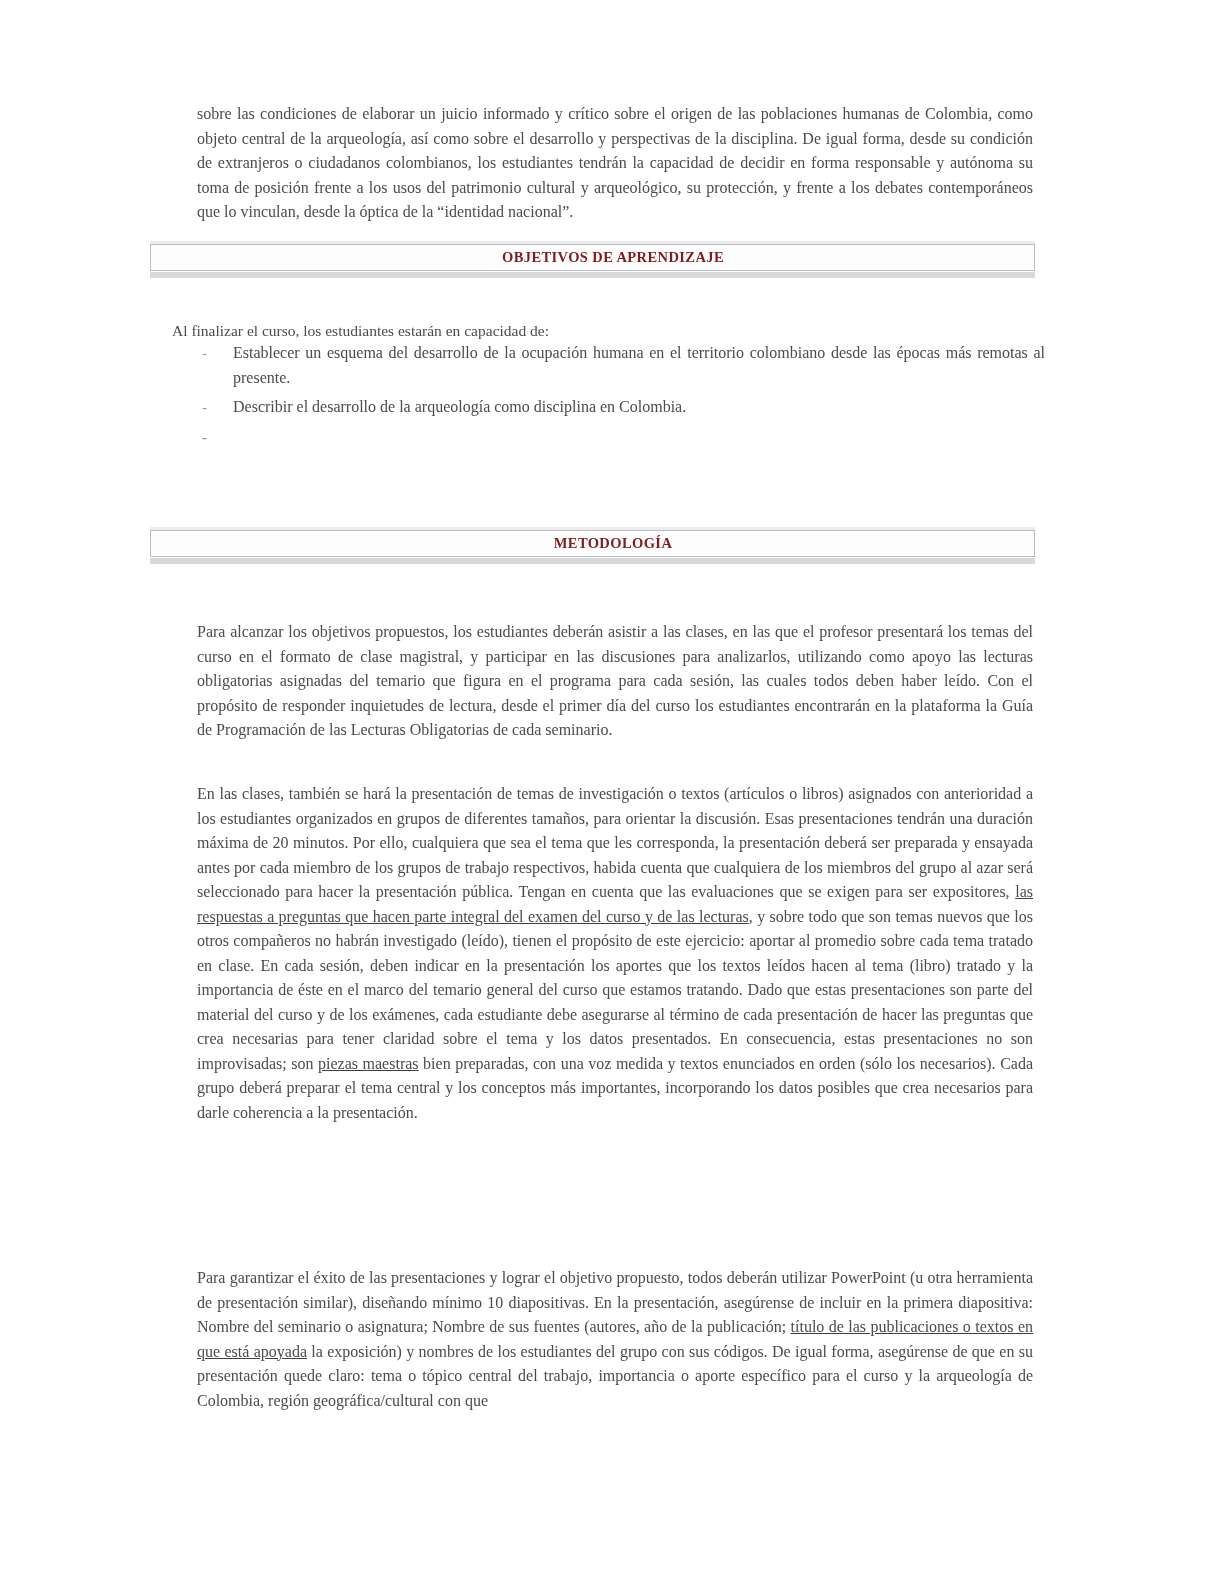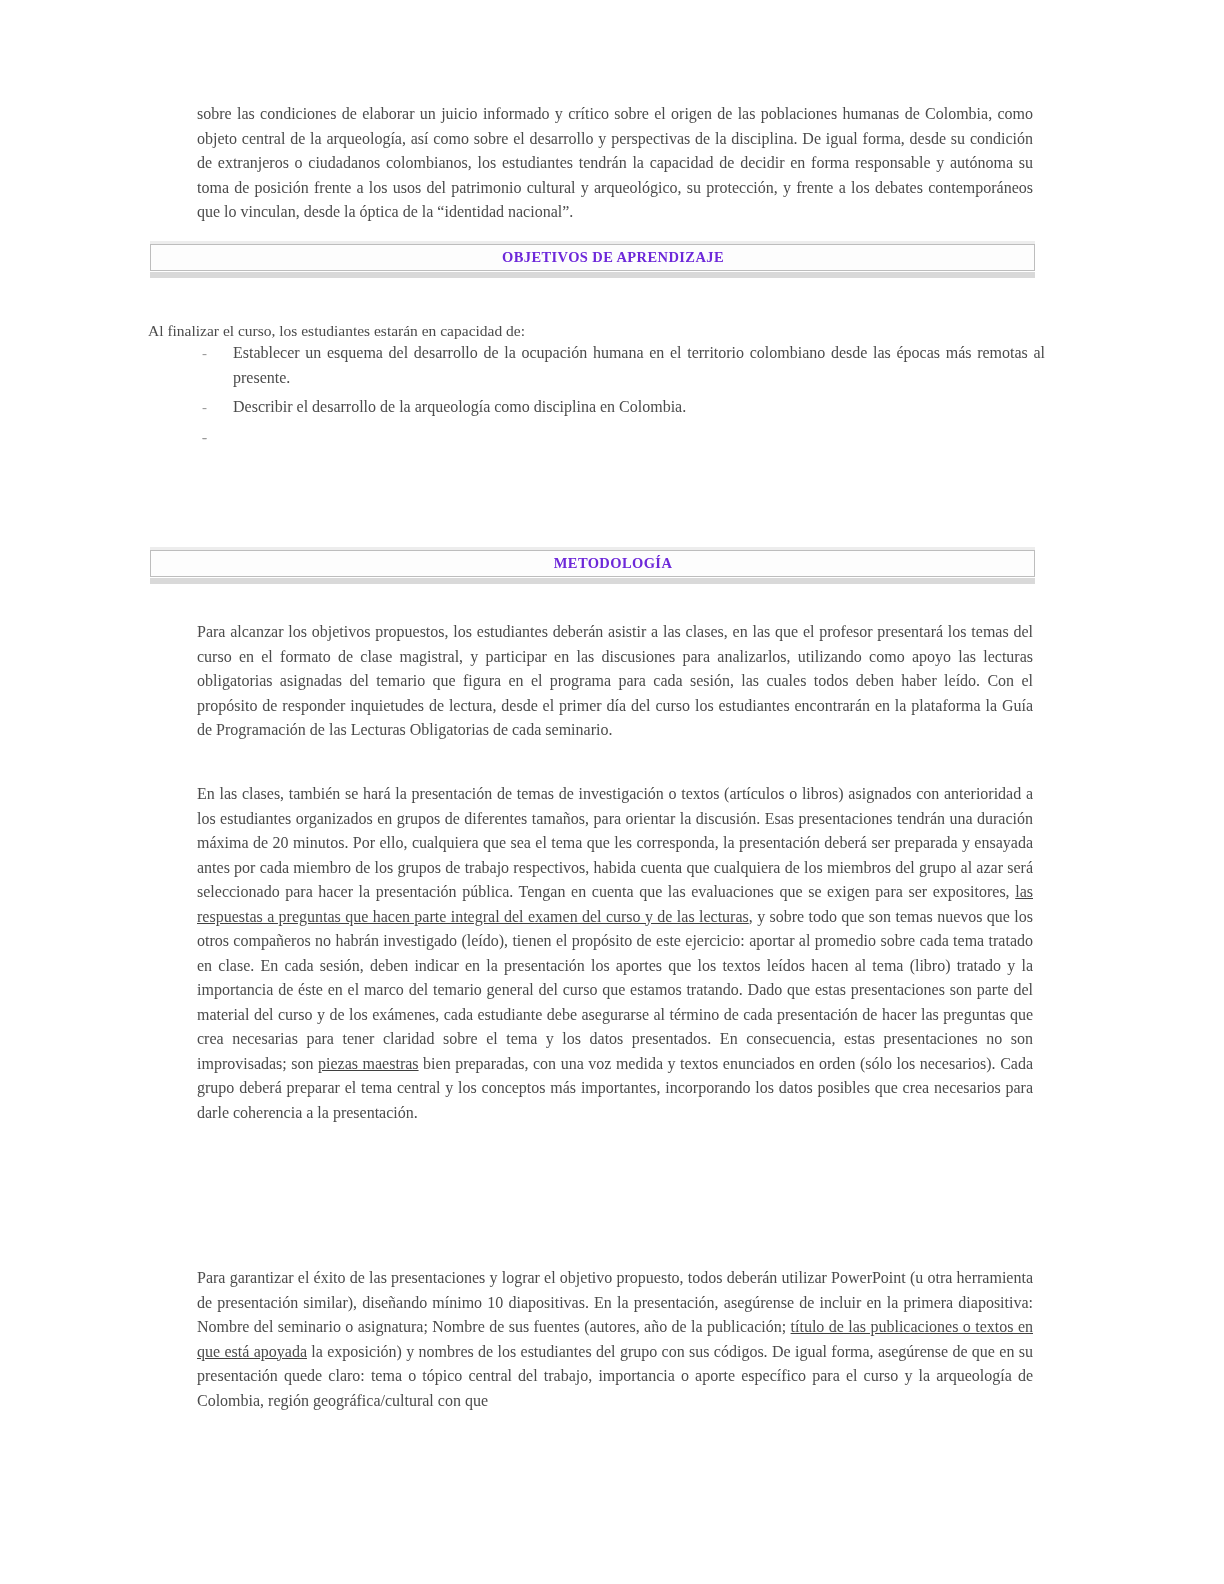--- a/index.html
+++ b/index.html
@@ -45,21 +45,21 @@
   .hdr .box{
     background:#fdfdfd;
     border:1px solid #bdbdbd;
     text-align:center;
     padding:3px 0 4px 0;
   }
   .hdr .box span{
     font-size:14.5px;
     font-weight:bold;
     letter-spacing:0.4px;
-    color:#6d28d9;
+    color:#7f1d1d;
     margin-left:41px;
   }
   .hdr .strip-bottom{height:6px;background:#d9d9d9;margin-top:1px;}
   
   .bullets{
     position:absolute;
     left:200px;top:341px;
     width:845px;
     list-style:none;margin:0;padding:0;
   }
@@ -87,40 +87,40 @@
     <p class="para" style="top:86px;left:197px;">sobre las condiciones de elaborar un juicio informado y crítico sobre el origen de las poblaciones humanas de Colombia, como objeto central de la arqueología, así como sobre el desarrollo y perspectivas de la disciplina. De igual forma, desde su condición de extranjeros o ciudadanos colombianos, los estudiantes tendrán la capacidad de decidir en forma responsable y autónoma su toma de posición frente a los usos del patrimonio cultural y arqueológico, su protección, y frente a los debates contemporáneos que lo vinculan, desde la óptica de la “identidad nacional”.</p>
 
     <div class="hdr" style="top:241px;">
       <div class="strip-top"></div>
       <div class="box">
         <span>OBJETIVOS DE APRENDIZAJE</span>
       </div>
       <div class="strip-bottom"></div>
     </div>
 
-    <p class="lead" style="top:303px;left:148px;text-align:right;">Al finalizar el curso, los estudiantes estarán en capacidad de:</p>
+    <p class="lead" style="top:303px;left:172px;text-align:right;">Al finalizar el curso, los estudiantes estarán en capacidad de:</p>
 
     <ul class="bullets">
       <li>
         <span class="marker">-</span>
         <span>Establecer un esquema del desarrollo de la ocupación humana en el territorio colombiano desde las épocas más remotas al presente.</span>
       </li>
       <li>
         <span class="marker">-</span>
         <span>Describir el desarrollo de la arqueología como disciplina en Colombia.</span>
       </li>
       <li>
         <span class="marker">-</span>
       </li>
       <li>
         <span class="marker">-</span>
       </li>
     </ul>
 
-    <div class="hdr" style="top:547px;">
+    <div class="hdr" style="top:527px;">
       <div class="strip-top"></div>
       <div class="box">
         <span>METODOLOGÍA</span>
       </div>
       <div class="strip-bottom"></div>
     </div>
 
     <p class="para" style="top:604px;left:197px;"><span>Para alcanzar los objetivos propuestos, los estudiantes deberán asistir a las clases, en las que el profesor presentará los temas del curso en el formato de clase magistral, y participar en las discusiones para analizarlos, utilizando como apoyo las lecturas obligatorias asignadas del temario que figura en el programa para cada sesión, las cuales todos deben haber leído. Con el propósito de responder inquietudes de lectura, desde el primer día del curso los estudiantes encontrarán en la plataforma la Guía de Programación de las Lecturas Obligatorias de cada seminario.</span></p>
 
     <p class="para" style="top:766px;left:197px;"><span>En las clases, también se hará la presentación de temas de investigación o textos (artículos o libros) asignados con anterioridad a los estudiantes organizados en grupos de diferentes tamaños, para orientar la discusión. Esas presentaciones tendrán una duración máxima de 20 minutos. Por ello, cualquiera que sea el tema que les corresponda, la presentación deberá ser preparada y ensayada antes por cada miembro de los grupos de trabajo respectivos, habida cuenta que cualquiera de los miembros del grupo al azar será seleccionado para hacer la presentación pública. Tengan en cuenta que las evaluaciones que se exigen para ser expositores, </span><span class="u">las respuestas a preguntas que hacen parte integral del examen del curso y de las lecturas</span><span>, y sobre todo que son temas nuevos que los otros compañeros no habrán investigado (leído), tienen el propósito de este ejercicio: aportar al promedio sobre cada tema tratado en clase. En cada sesión, deben indicar en la presentación los aportes que los textos leídos hacen al tema (libro) tratado y la importancia de éste en el marco del temario general del curso que estamos tratando. Dado que estas presentaciones son parte del material del curso y de los exámenes, cada estudiante debe asegurarse al término de cada presentación de hacer las preguntas que crea necesarias para tener claridad sobre el tema y los datos presentados. En consecuencia, estas presentaciones no son improvisadas; son </span><span class="u">piezas maestras</span><span> bien preparadas, con una voz medida y textos enunciados en orden (sólo los necesarios). Cada grupo deberá preparar el tema central y los conceptos más importantes, incorporando los datos posibles que crea necesarios para darle coherencia a la presentación.</span></p>

